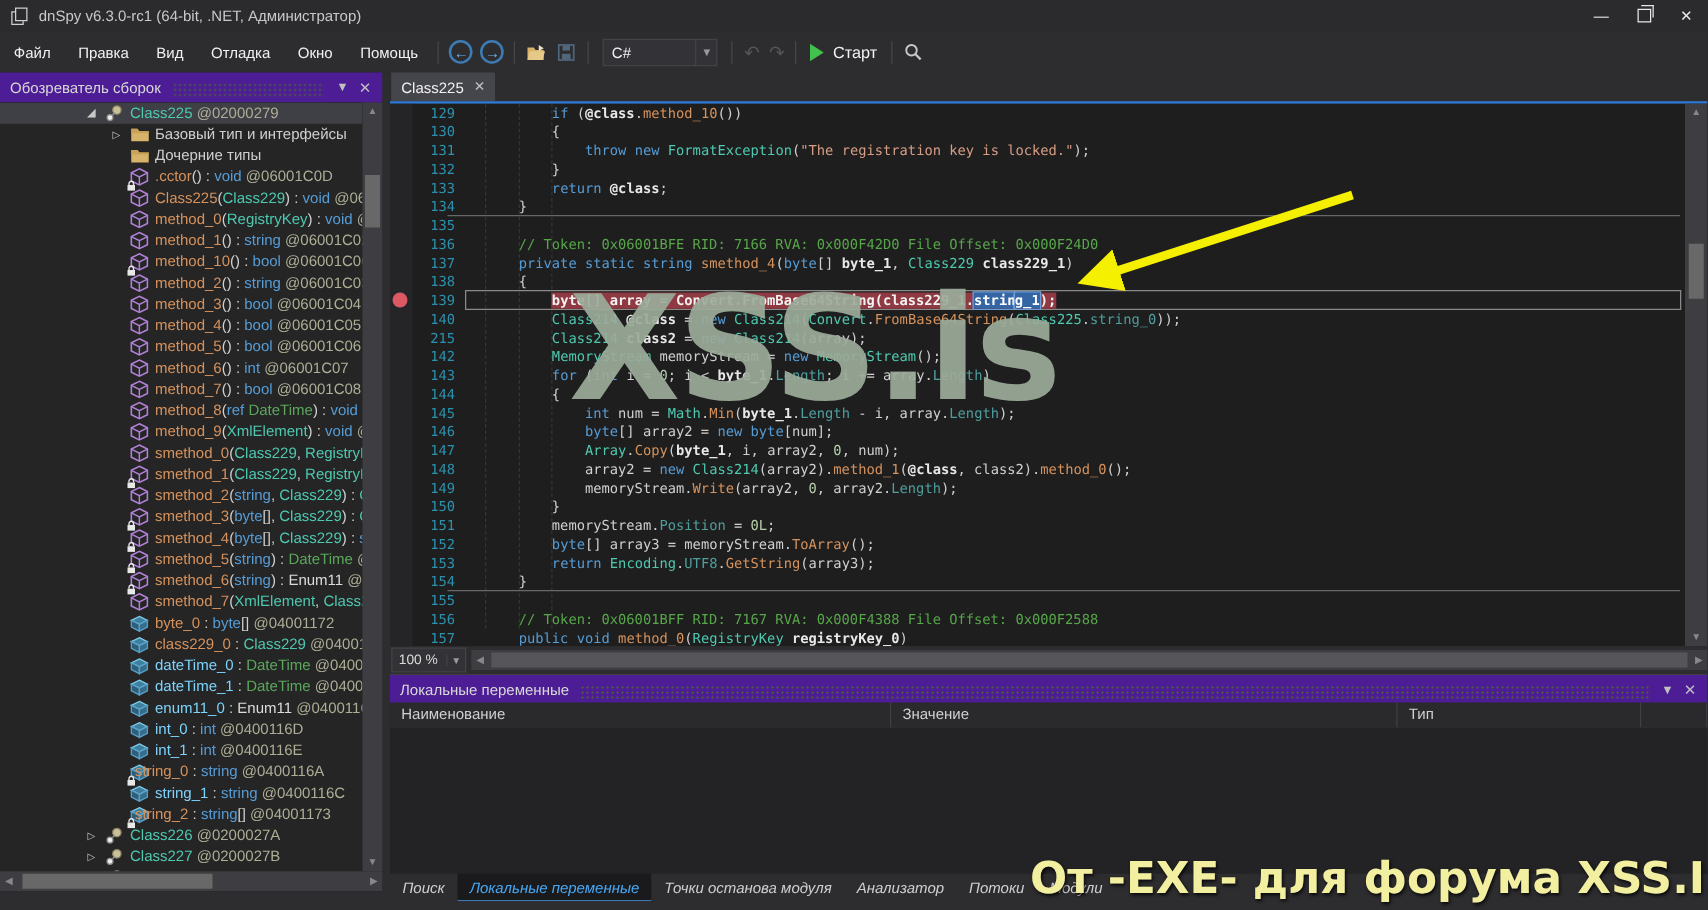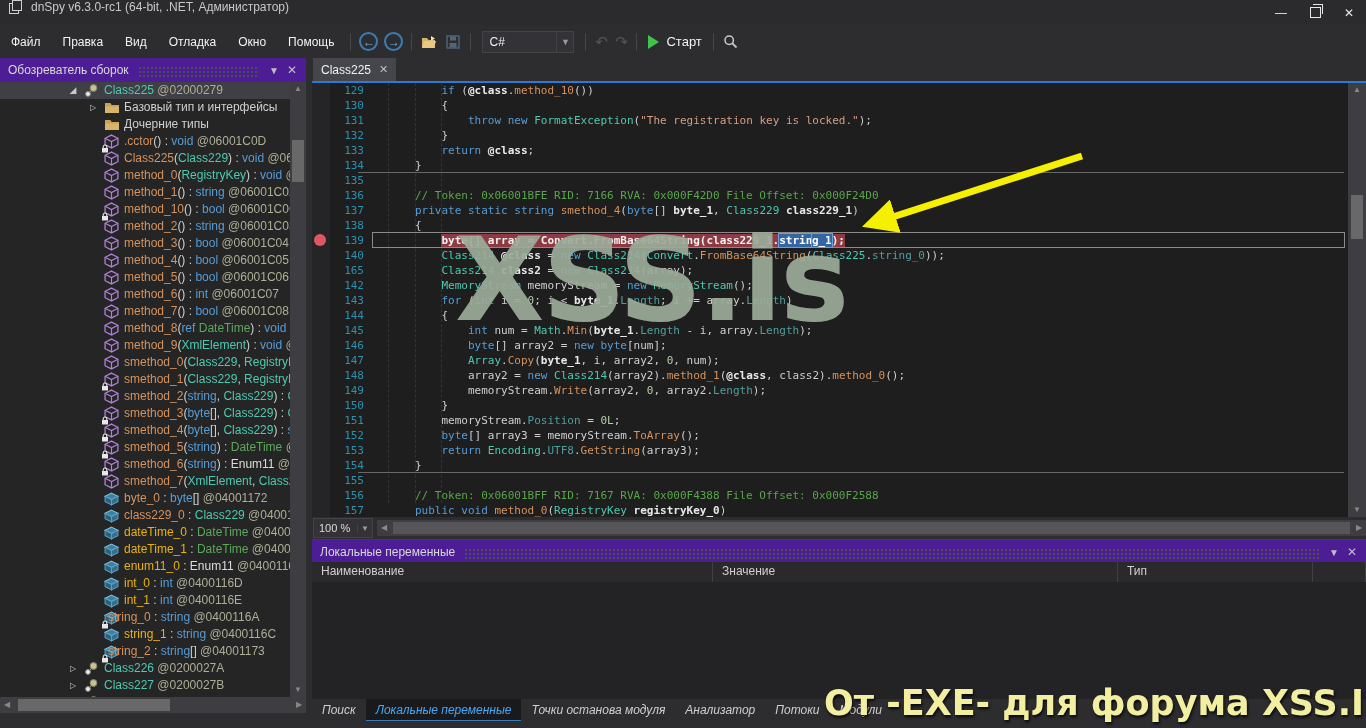--- a/index.html
+++ b/index.html
@@ -2,21 +2,21 @@
 <html><head>
 <meta charset="utf-8">
 <style>
   html,body{margin:0;padding:0;}
   body{width:1366px;height:728px;position:relative;overflow:hidden;background:#2d2d30;
        font-family:"Liberation Sans","DejaVu Sans",sans-serif;color:#dcdcdc;
        -webkit-font-smoothing:antialiased;}
   .abs{position:absolute;}
 
   
-  #titlebar{left:0;top:0;width:1366px;height:25px;background:#2b2b2e;display:flex;align-items:flex-start;}
+  #titlebar{left:0;top:0;width:1366px;height:25px;background:#2b2b2e;display:flex;align-items:center;}
   #app-icon{width:13px;height:13px;margin-left:9px;position:relative;}
   #app-icon .pg{position:absolute;border:1px solid #cfcfcf;background:#2b2b2e;width:8px;height:9px;}
   #app-icon .p1{left:0;top:3px;}
   #app-icon .p2{left:3px;top:0;}
   #title-text{margin-left:9px;font-size:12px;color:#c8c8c8;}
   #winbtns{margin-left:auto;display:flex;align-items:center;height:100%;}
   .winbtn{width:34px;height:100%;display:flex;align-items:center;justify-content:center;color:#e8e8e8;font-size:12px;}
   #btn-restore .sq{position:relative;width:9px;height:9px;border:1px solid #e8e8e8;}
   #btn-restore .sq::before{content:'';position:absolute;left:2px;top:-4px;width:9px;height:9px;border:1px solid #e8e8e8;border-bottom:none;border-left:none;}
 
@@ -73,21 +73,21 @@
   #code-lines{position:absolute;left:0;top:0;width:100%;}
   .cl{position:relative;height:15px;font-family:"DejaVu Sans Mono","Liberation Mono",monospace;font-size:11px;line-height:15px;}
   .ln{position:absolute;left:18px;width:34px;text-align:right;color:#2b91af;}
   .code{position:absolute;left:50px;white-space:pre;}
   .cl.sep::after{content:'';position:absolute;left:46px;right:22px;bottom:0;border-bottom:1px solid #686868;}
   .cl.bp::before{content:'';position:absolute;left:60px;right:21px;top:-1px;bottom:0;border:1px solid #8a8a8a;}
   .bp-dot{position:absolute;left:2px;top:1px;width:12px;height:12px;border-radius:50%;background:#dc5963;}
   .bp-bg{background:#8f3a42;}
   .sg-k{color:#569cd6}.sg-c{color:#4ec9b0}.sg-m{color:#d6925c}.sg-s{color:#d69d85}
   .sg-cm{color:#57a64a}.sg-n{color:#b5cea8}.sg-p{color:#cfcfcf}.sg-pr{color:#4f9e9e}
-  .sg-pm{color:#e8e8e8;font-weight:bold}.sg-fp{color:#eab308}.sg-ft{color:#d6925c}
+  .sg-pm{color:#e8e8e8;font-weight:bold}.sg-fp{color:#7dd3fc}.sg-ft{color:#d6925c}
   .sg-a{color:#aeae96}.sg-g{color:#5ba85b}.sg-w{color:#dcdcdc}
   .sg-bpw{color:#f2f2f2;font-weight:bold}
   .sg-bpsel{color:#ffffff;font-weight:bold;background:#3465a4;box-shadow:0 0 0 1px #6f9fd8;}
   .caret{display:inline-block;width:1.5px;height:12px;background:#ffffff;vertical-align:text-bottom;margin:0 -1px;}
   #editor-vscroll{left:1348px;top:83px;width:18px;height:434px;background:#3e3e42;}
   #editor-vscroll .thumb{position:absolute;left:3px;top:112px;width:12px;height:44px;background:#686868;}
 
   
   #zoombar{left:312px;top:517px;width:1054px;height:22px;background:#2d2d30;display:flex;align-items:center;}
   #zoom-combo{width:58px;height:18px;margin-left:1px;background:#333337;border:1px solid #434346;display:flex;align-items:center;font-size:11px;}
@@ -669,21 +669,21 @@
       <div class="cl bp">
         <span class="ln">139</span>
         <span class="code"><span class="sg-p">            </span><span class="bp-bg"><span class="sg-bpw">byte[] array = Convert.FromBase64String(class229_1.</span><span class="sg-bpsel">strin</span><span class="caret"></span><span class="sg-bpsel">g_1</span><span class="sg-bpw">);</span></span></span>
         <span class="bp-dot" style="background: rgb(220, 89, 99);"></span>
       </div>
       <div class="cl">
         <span class="ln">140</span>
         <span class="code"><span class="sg-p">            </span><span class="sg-c">Class214</span><span class="sg-p"> </span><span class="sg-pm">@class</span><span class="sg-p"> = </span><span class="sg-k">new</span><span class="sg-p"> </span><span class="sg-c">Class214</span><span class="sg-p">(</span><span class="sg-c">Convert</span><span class="sg-p">.</span><span class="sg-m">FromBase64String</span><span class="sg-p">(</span><span class="sg-c">Class225</span><span class="sg-p">.</span><span class="sg-pr">string_0</span><span class="sg-p">));</span></span>
       </div>
       <div class="cl">
-        <span class="ln">165</span>
+        <span class="ln">215</span>
         <span class="code"><span class="sg-p">            </span><span class="sg-c">Class214</span><span class="sg-p"> </span><span class="sg-pm">class2</span><span class="sg-p"> = </span><span class="sg-k">new</span><span class="sg-p"> </span><span class="sg-c">Class214</span><span class="sg-p">(array);</span></span>
       </div>
       <div class="cl">
         <span class="ln">142</span>
         <span class="code"><span class="sg-p">            </span><span class="sg-c">MemoryStream</span><span class="sg-p"> memoryStream = </span><span class="sg-k">new</span><span class="sg-p"> </span><span class="sg-c">MemoryStream</span><span class="sg-p">();</span></span>
       </div>
       <div class="cl">
         <span class="ln">143</span>
         <span class="code"><span class="sg-p">            </span><span class="sg-k">for</span><span class="sg-p"> (</span><span class="sg-k">int</span><span class="sg-p"> i = </span><span class="sg-n">0</span><span class="sg-p">; i &lt; </span><span class="sg-pm">byte_1</span><span class="sg-p">.</span><span class="sg-pr">Length</span><span class="sg-p">; i += array.</span><span class="sg-pr">Length</span><span class="sg-p">)</span></span>
       </div>

